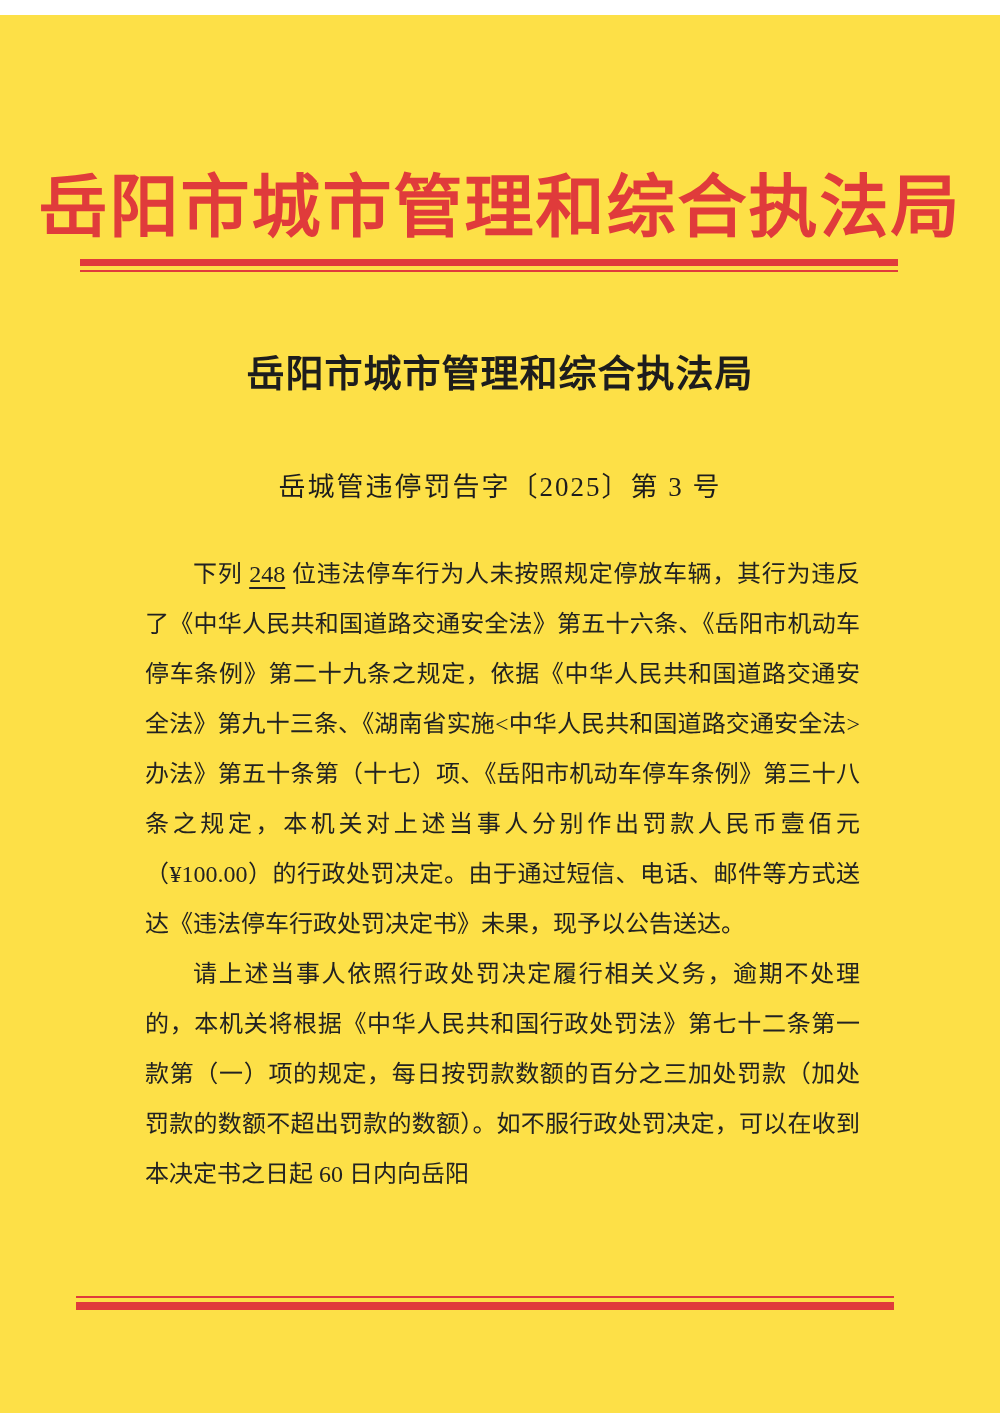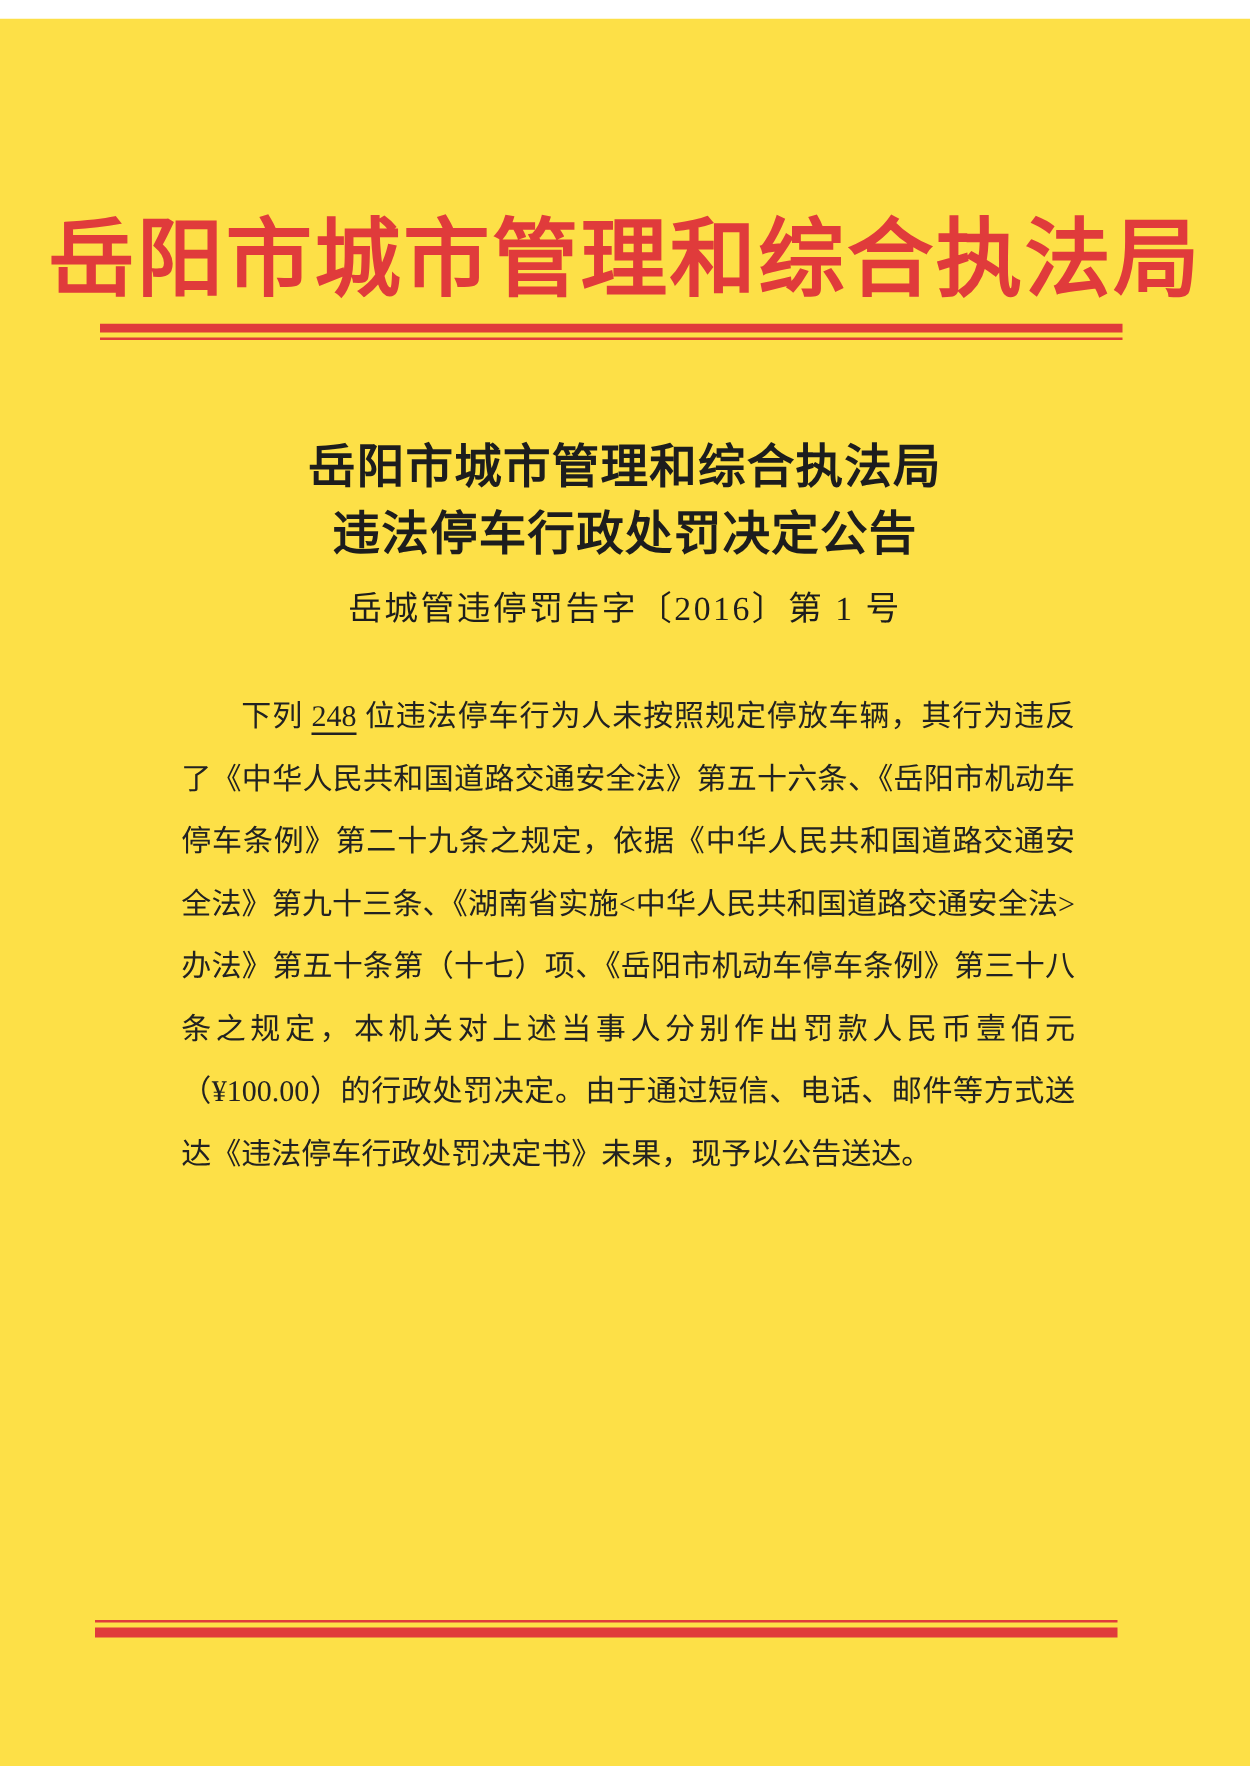--- a/index.html
+++ b/index.html
@@ -92,25 +92,25 @@
 
 <div class="page">
 
   <div class="letterhead">岳阳市城市管理和综合执法局</div>
 
   <div class="rule rule-top-thick"></div>
   <div class="rule rule-top-thin"></div>
 
   <div class="doc-title">
     <div>岳阳市城市管理和综合执法局</div>
-    <div>违法停车行政处罚决定公告</div>
   </div>
 
-  <div class="doc-number">岳城管违停罚告字〔2016〕第 1 号</div>
+  <div class="doc-number">岳城管违停罚告字〔2025〕第 3 号</div>
 
   <div class="body-text">
       <p><span>下列 </span><span class="underline">248</span><span> 位违法停车行为人未按照规定停放车辆，其行为违反了《中华人民共和国道路交通安全法》第五十六条、《岳阳市机动车停车条例》第二十九条之规定，依据《中华人民共和国道路交通安全法》第九十三条、《湖南省实施&lt;中华人民共和国道路交通安全法&gt;办法》第五十条第（十七）项、《岳阳市机动车停车条例》第三十八条之规定，本机关对上述当事人分别作出罚款人民币壹佰元（¥100.00）的行政处罚决定。由于通过短信、电话、邮件等方式送达《违法停车行政处罚决定书》未果，现予以公告送达。</span></p>
+      <p><span>请上述当事人依照行政处罚决定履行相关义务，逾期不处理的，本机关将根据《中华人民共和国行政处罚法》第七十二条第一款第（一）项的规定，每日按罚款数额的百分之三加处罚款（加处罚款的数额不超出罚款的数额）。如不服行政处罚决定，可以在收到本决定书之日起 60 日内向岳阳</span></p>
     </div>
 
   <div class="rule rule-bottom-thin"></div>
   <div class="rule rule-bottom-thick"></div>
 
 </div>
 
 </body></html>

